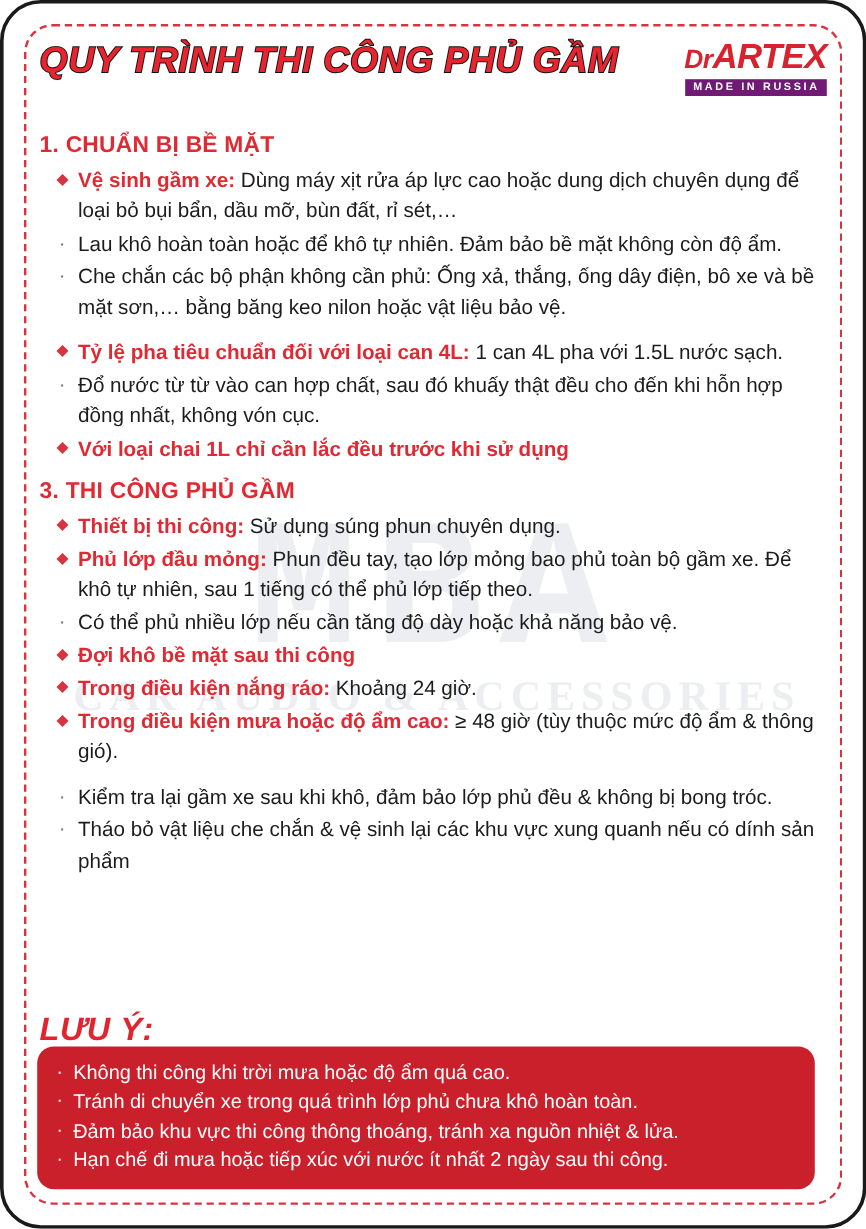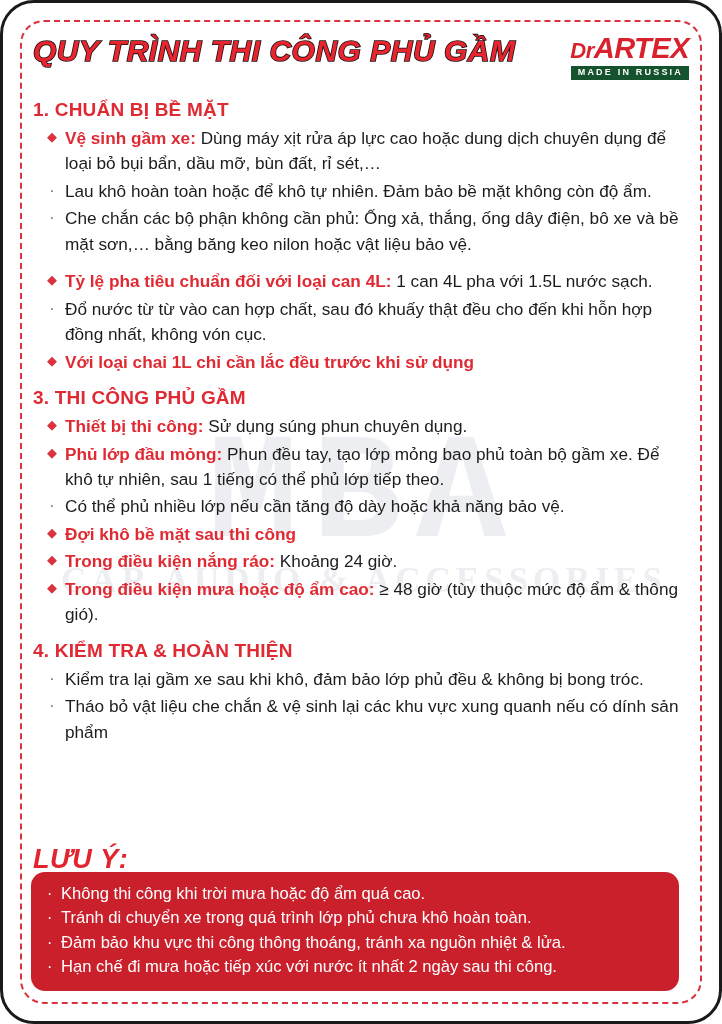--- a/index.html
+++ b/index.html
@@ -106,32 +106,32 @@
     font-size: 29px;
     font-weight: bold;
     font-style: italic;
     color: #d8222e;
     letter-spacing: -0.5px;
     line-height: 1;
   }
   #brand-name .small { font-size: 22px; }
   #brand-sub {
     margin-top: 3px;
-    background: #14532d;
+    background: #701a75;
     color: #ffffff;
     font-size: 9px;
     font-weight: bold;
     letter-spacing: 2.2px;
     padding: 2px 6px 2px 7px;
     line-height: 1.1;
   }
 
   
   .section { margin-top: 12px; }
-  .section:first-of-type { margin-top: 20px; }
+  .section:first-of-type { margin-top: 32px; }
 
   .section-title {
     font-size: 19px;
     font-weight: bold;
     color: #e02a33;
     letter-spacing: 0.2px;
     margin-bottom: 5px;
     text-transform: uppercase;
   }
 
@@ -295,21 +295,20 @@
               <span class="mark">◆</span>
               <span class="txt"><span class="lead">Trong điều kiện nắng ráo:</span><span> Khoảng 24 giờ.</span></span>
             </div>
             <div class="bullet">
               <span class="mark">◆</span>
               <span class="txt"><span class="lead">Trong điều kiện mưa hoặc độ ẩm cao:</span><span> ≥ 48 giờ (tùy thuộc mức độ ẩm &amp; thông gió).</span></span>
             </div>
           </div>
         </div>
         <div class="section">
-          <div class="section-title">4. KIỂM TRA &amp; HOÀN THIỆN</div>
           <div class="bullets">
             <div class="bullet plain">
               <span class="mark">·</span>
               <span class="txt"><span>Kiểm tra lại gầm xe sau khi khô, đảm bảo lớp phủ đều &amp; không bị bong tróc.</span></span>
             </div>
             <div class="bullet plain">
               <span class="mark">·</span>
               <span class="txt"><span>Tháo bỏ vật liệu che chắn &amp; vệ sinh lại các khu vực xung quanh nếu có dính sản phẩm</span></span>
             </div>
           </div>

